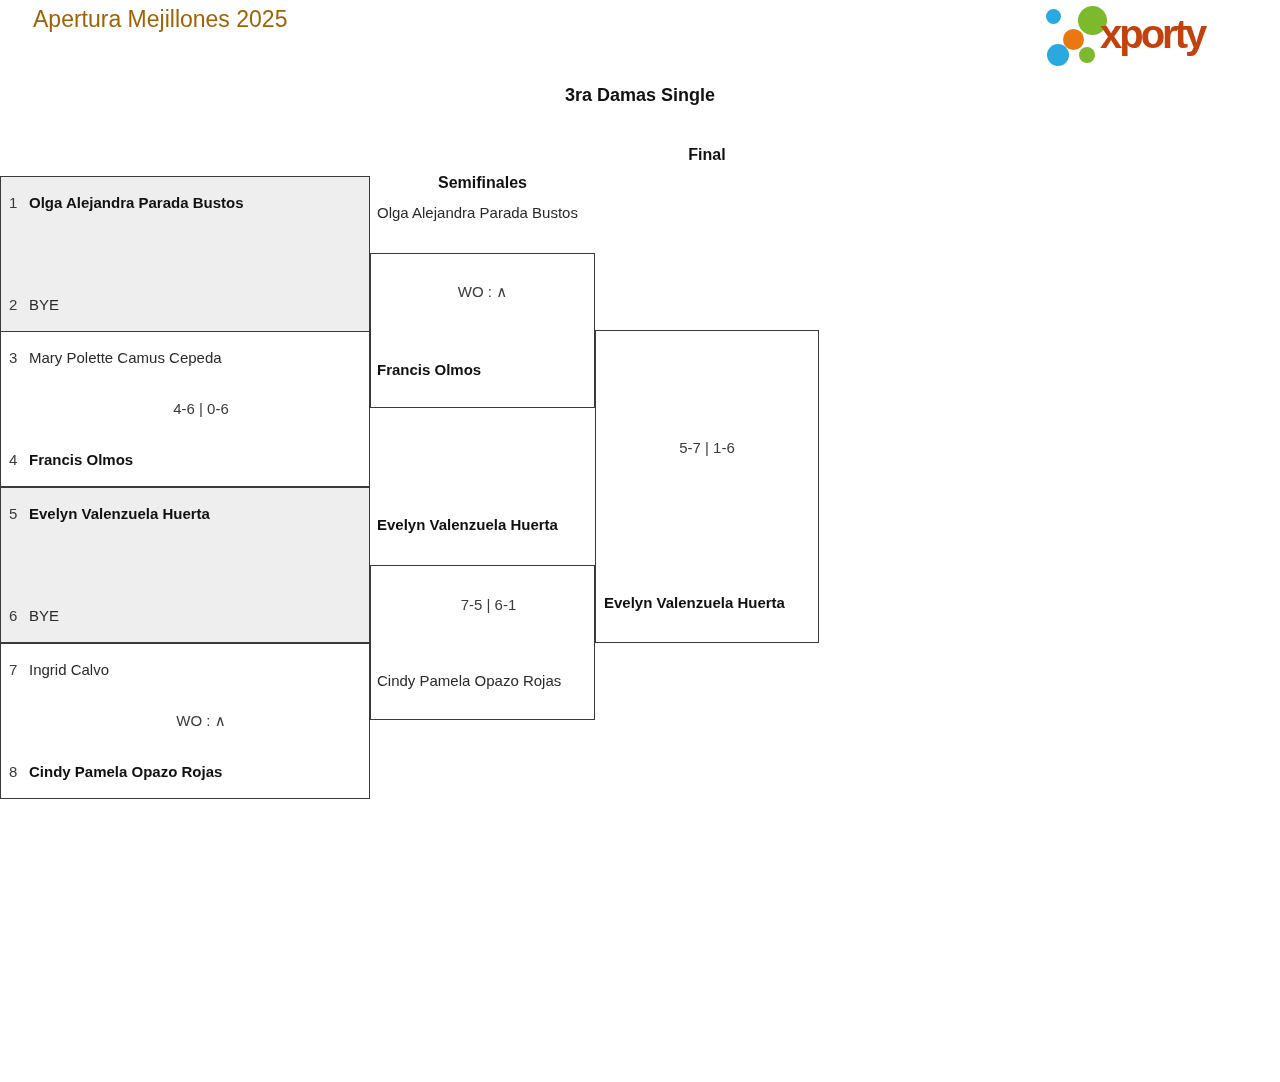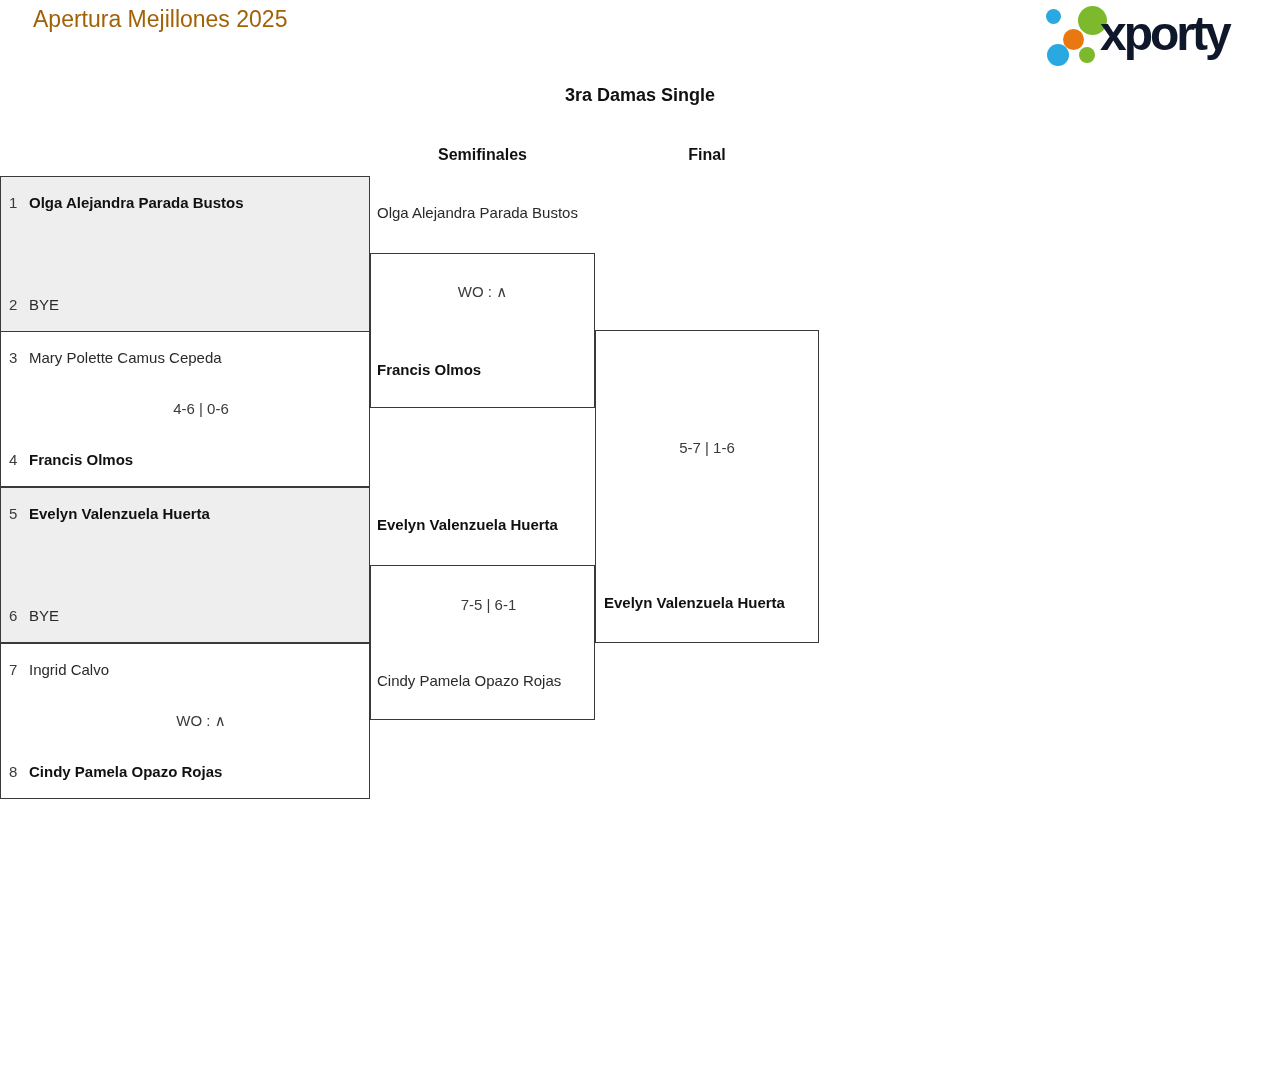--- a/index.html
+++ b/index.html
@@ -4,22 +4,22 @@
 <style>
   html,body{margin:0;padding:0;background:#ffffff;}
   .page{position:relative;width:1280px;height:1082px;background:#ffffff;overflow:hidden;
         font-family:"Liberation Sans", sans-serif;color:#141414;}
   .abs{position:absolute;}
 
   
   .page-title{left:2px;top:3px;font-size:23px;line-height:33px;font-weight:400;color:#a16207;margin-left:31px;}
   .logo{right:8px;top:0;width:230px;height:72px;}
   .dot{position:absolute;border-radius:50%;}
-  .wordmark{position:absolute;left:58px;top:2px;font-size:48px;line-height:64px;
-            font-weight:700;letter-spacing:-3px;color:#0f172a;}
+  .wordmark{position:absolute;left:58px;top:2px;font-size:40px;line-height:64px;
+            font-weight:700;letter-spacing:-3px;color:#c2410c;}
 
   
   .bracket-title{left:0;top:85px;width:1280px;text-align:center;
                  font-size:18px;font-weight:600;color:#111;}
   .round-header{top:145px;height:20px;line-height:20px;text-align:center;
                 font-size:16px;font-weight:600;color:#111;}
 
   
   .match{position:absolute;border:1px solid #3a3a3a;box-sizing:border-box;background:#ffffff;}
   .match.gray{background:#eeeeee;}
@@ -53,21 +53,21 @@
     <span class="dot" style="left:4px;top:9px;width:15px;height:15px;background:#29a9e0;"></span>
     <span class="dot" style="left:36px;top:6px;width:29px;height:29px;background:#7cb92c;"></span>
     <span class="dot" style="left:21px;top:29px;width:21px;height:21px;background:#e8780f;"></span>
     <span class="dot" style="left:5px;top:44px;width:22px;height:22px;background:#29a9e0;"></span>
     <span class="dot" style="left:37px;top:47px;width:16px;height:16px;background:#7cb92c;"></span>
     <span class="wordmark">xporty</span>
   </div>
 
   <div class="abs bracket-title">3ra Damas Single</div>
 
-  <div class="abs round-header" style="left:370px;width:225px;">Semifinales</div>
+  <div class="abs round-header" style="left:370px;width:225px;margin-top:28px;">Semifinales</div>
   <div class="abs round-header" style="left:595px;width:224px;">Final</div>
 
   <div class="match gray" style="left:0;top:176px;width:370px;height:156px;">
     <div class="prow top">
       <span class="seed">1</span>
       <span class="pname winner">Olga Alejandra Parada Bustos</span>
     </div>
     <div class="score"></div>
     <div class="prow bottom">
       <span class="seed">2</span>

